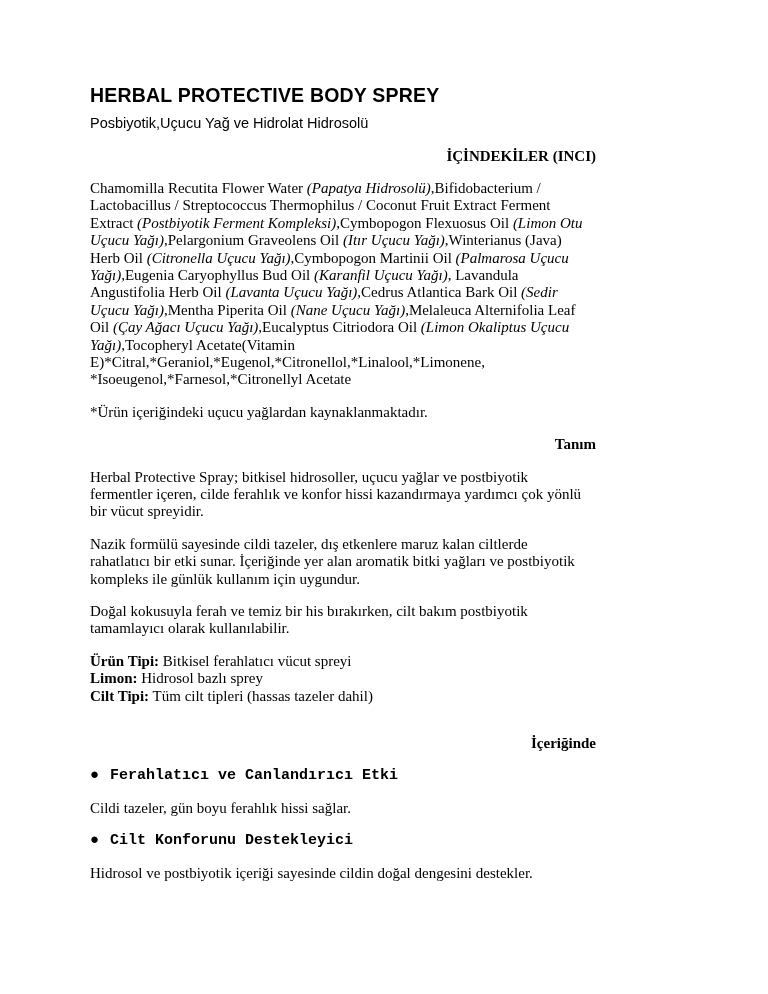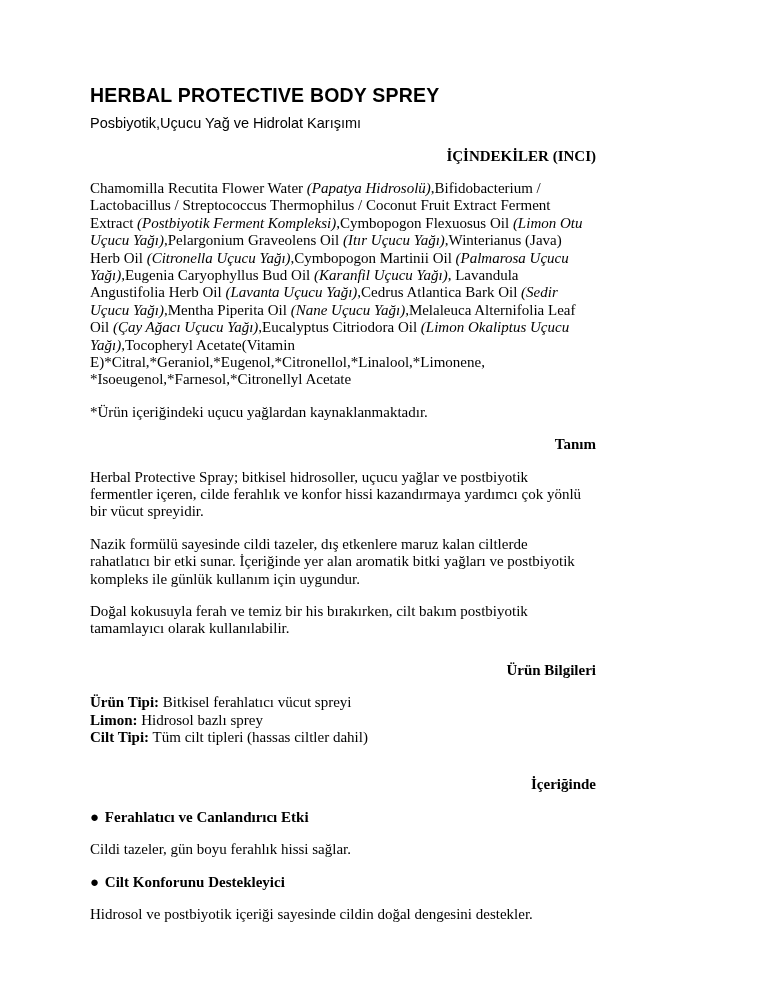--- a/index.html
+++ b/index.html
@@ -50,57 +50,57 @@
     margin: 0 0 4px 0;
   }
   .info-row {
     margin: 0;
   }
   .gap-urun { margin-top: 24px; }
   .gap-fayda { margin-top: 30px; }
   .bullet-line {
     font-weight: bold;
     margin: 0 0 15px 0;
+    font-family: Liberation Mono, monospace;
   }
   .bullet-icon-glyph {
     display: inline-block;
     margin-right: 2px;
   }
   .it { font-style: italic; }
   strong { font-weight: bold; }
 </style>
 </head>
 <body>
 
 <div class="page">
 
   <h1 class="doc-title">HERBAL PROTECTIVE BODY SPREY</h1>
 
-  <p class="subtitle">Posbiyotik,Uçucu Yağ ve Hidrolat Karışımı</p>
+  <p class="subtitle">Posbiyotik,Uçucu Yağ ve Hidrolat Hidrosolü</p>
 
   <h2 class="heading">İÇİNDEKİLER (INCI)</h2>
 
   <p class="body-par"><span>Chamomilla Recutita Flower Water </span><span class="it">(Papatya Hidrosolü)</span><span>,Bifidobacterium / Lactobacillus / Streptococcus Thermophilus / Coconut Fruit Extract Ferment Extract </span><span class="it">(Postbiyotik Ferment Kompleksi)</span><span>,Cymbopogon Flexuosus Oil </span><span class="it">(Limon Otu Uçucu Yağı)</span><span>,Pelargonium Graveolens Oil </span><span class="it">(Itır Uçucu Yağı)</span><span>,Winterianus (Java) Herb Oil </span><span class="it">(Citronella Uçucu Yağı)</span><span>,Cymbopogon Martinii Oil </span><span class="it">(Palmarosa Uçucu Yağı)</span><span>,Eugenia Caryophyllus Bud Oil </span><span class="it">(Karanfil Uçucu Yağı)</span><span>, Lavandula Angustifolia Herb Oil </span><span class="it">(Lavanta Uçucu Yağı)</span><span>,Cedrus Atlantica Bark Oil </span><span class="it">(Sedir Uçucu Yağı)</span><span>,Mentha Piperita Oil </span><span class="it">(Nane Uçucu Yağı)</span><span>,Melaleuca Alternifolia Leaf Oil </span><span class="it">(Çay Ağacı Uçucu Yağı)</span><span>,Eucalyptus Citriodora Oil </span><span class="it">(Limon Okaliptus Uçucu Yağı)</span><span>,Tocopheryl Acetate(Vitamin E)*Citral,*Geraniol,*Eugenol,*Citronellol,*Linalool,*Limonene, *Isoeugenol,*Farnesol,*Citronellyl Acetate</span></p>
 
   <p class="body-par">*Ürün içeriğindeki uçucu yağlardan kaynaklanmaktadır.</p>
 
   <h2 class="heading">Tanım</h2>
 
   <p class="body-par">Herbal Protective Spray; bitkisel hidrosoller, uçucu yağlar ve postbiyotik fermentler içeren, cilde ferahlık ve konfor hissi kazandırmaya yardımcı çok yönlü bir vücut spreyidir.</p>
 
   <p class="body-par">Nazik formülü sayesinde cildi tazeler, dış etkenlere maruz kalan ciltlerde rahatlatıcı bir etki sunar. İçeriğinde yer alan aromatik bitki yağları ve postbiyotik kompleks ile günlük kullanım için uygundur.</p>
 
   <p class="body-par">Doğal kokusuyla ferah ve temiz bir his bırakırken, cilt bakım postbiyotik tamamlayıcı olarak kullanılabilir.</p>
 
-  <h2 class="heading gap-urun">Ürün Bilgileri</h2>
 
   <div class="info-rows">
     <p class="info-row"><strong>Ürün Tipi:</strong> <span>Bitkisel ferahlatıcı vücut spreyi</span></p>
     <p class="info-row"><strong>Limon:</strong> <span>Hidrosol bazlı sprey</span></p>
-    <p class="info-row"><strong>Cilt Tipi:</strong> <span>Tüm cilt tipleri (hassas ciltler dahil)</span></p>
+    <p class="info-row"><strong>Cilt Tipi:</strong> <span>Tüm cilt tipleri (hassas tazeler dahil)</span></p>
   </div>
 
   <h2 class="heading gap-fayda">İçeriğinde</h2>
 
   <p class="bullet-line"><span class="bullet-icon-glyph">●</span> <span>Ferahlatıcı ve Canlandırıcı Etki</span></p>
 
   <p class="body-par">Cildi tazeler, gün boyu ferahlık hissi sağlar.</p>
 
   <p class="bullet-line"><span class="bullet-icon-glyph">●</span> <span>Cilt Konforunu Destekleyici</span></p>
 

